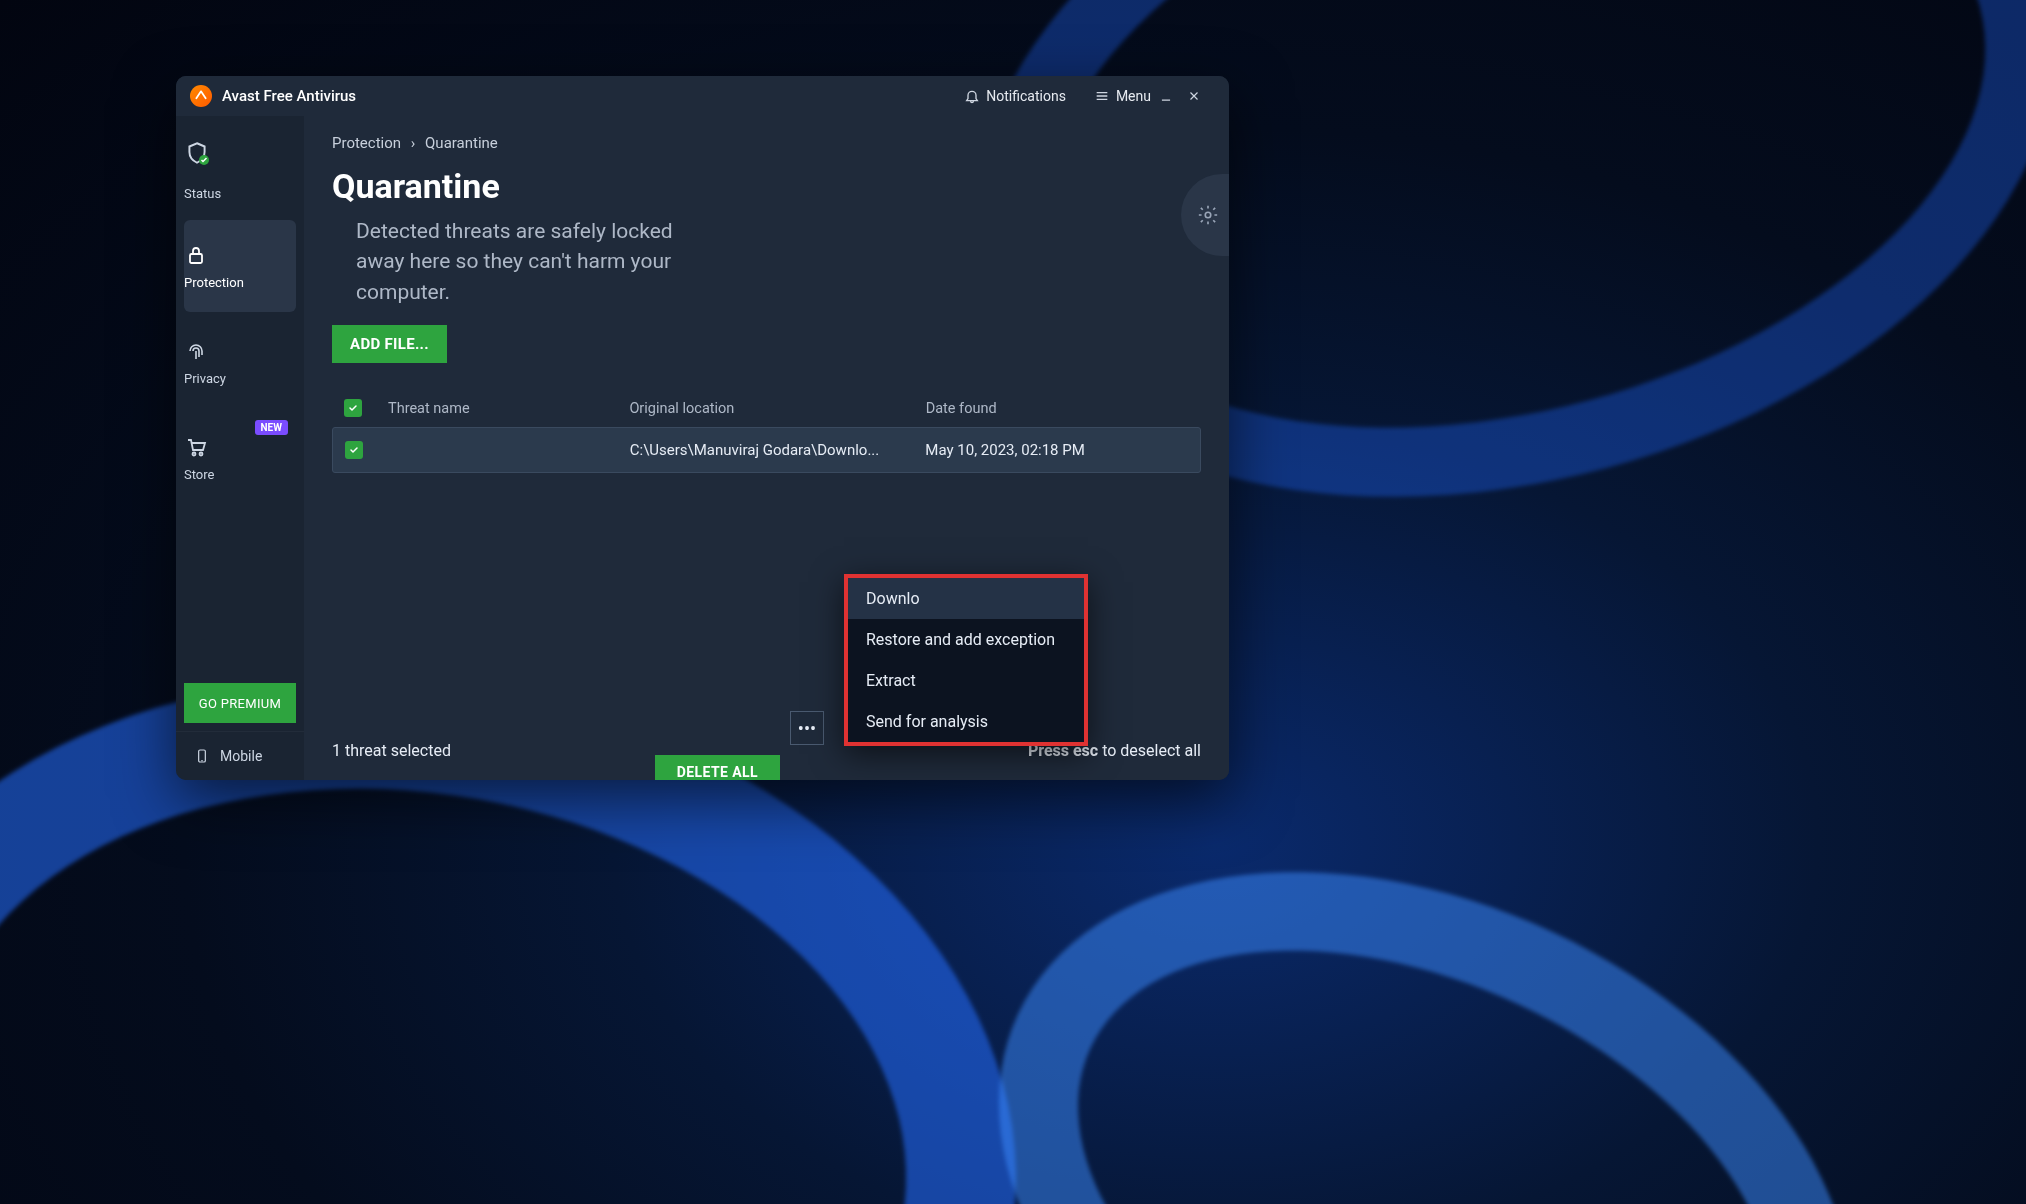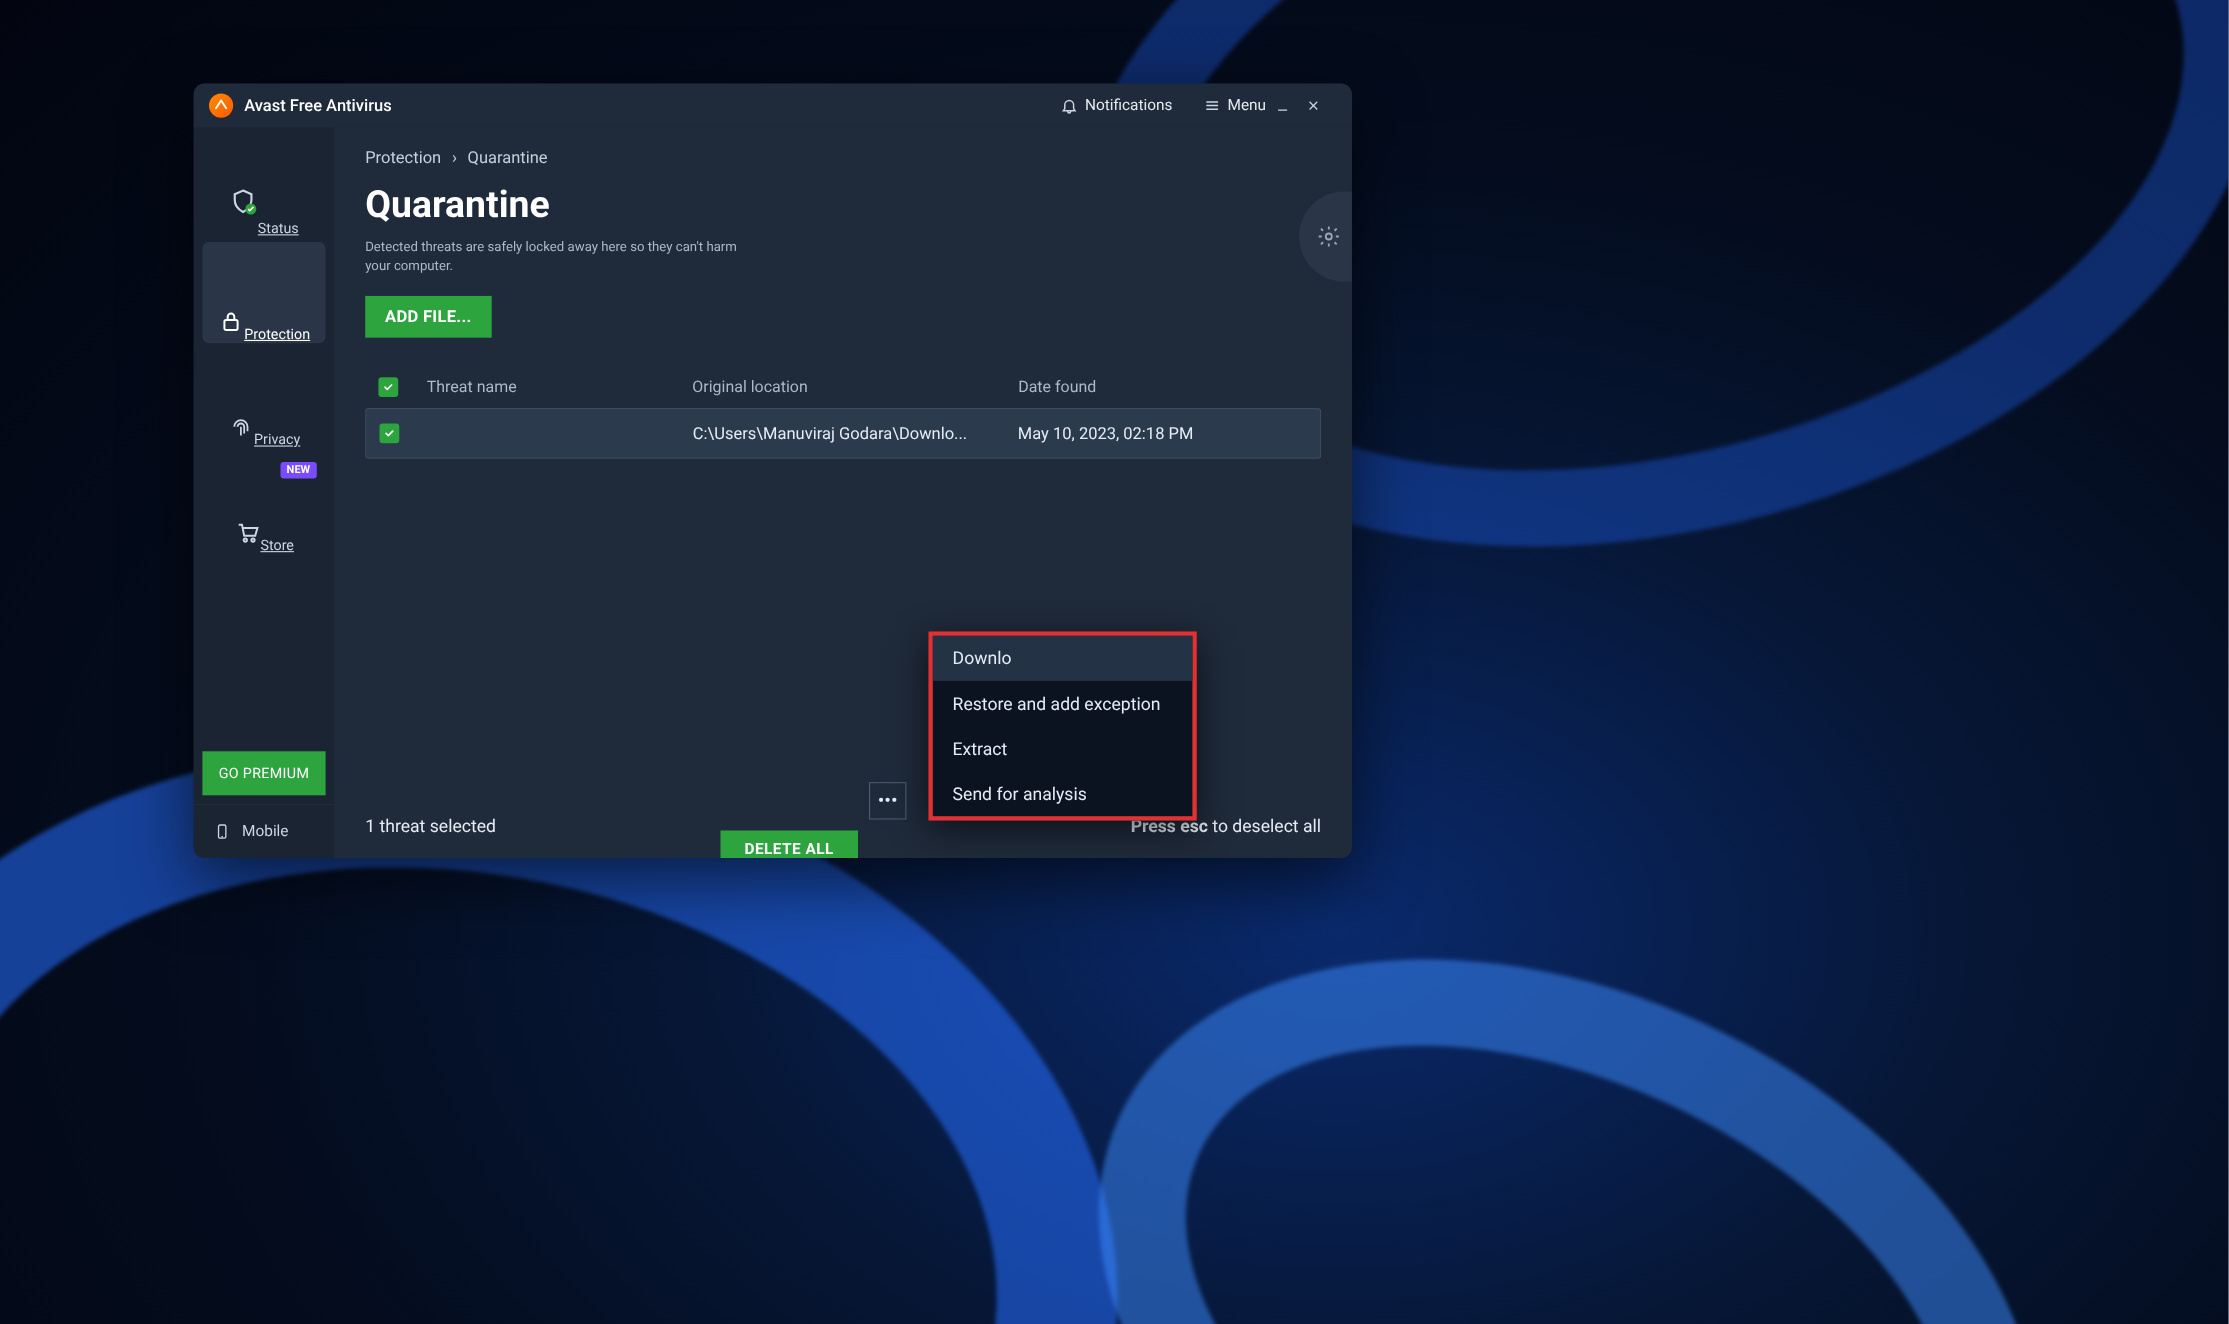--- a/index.html
+++ b/index.html
@@ -58,23 +58,23 @@
 
   
   .sidebar {
     width: 128px;
     background: #1a2432;
     display:flex; flex-direction:column; align-items:stretch;
     padding-top:6px;
     position:relative;
   }
   .side-item {
-    display:flex; flex-direction:row; align-items:flex-end; justify-content:center;
+    display:flex; flex-direction:column; align-items:flex-start; justify-content:center;
     height: 92px; color:#cdd6e3; font-size:13px; cursor:pointer; position:relative;
-    border-radius:6px; margin:2px 8px;text-decoration:underline;
+    border-radius:6px; margin:2px 8px;
   }
   .side-item.active { background:#2a3648; color:#fff; }
   .side-item .icon { margin-bottom:8px; }
   .side-item .badge-new {
     position:absolute; top:8px; right:8px;
     background:#7a4cff; color:#fff; font-size:10px; font-weight:700;
     padding:2px 6px; border-radius:3px;
   }
   .sidebar .go-premium {
     margin:auto 8px 8px 8px;
@@ -85,21 +85,21 @@
   .sidebar .mobile-row {
     display:flex; align-items:center; gap:10px;
     color:#cdd6e3; font-size:14px; padding:14px 18px; cursor:pointer;
     border-top:1px solid rgba(255,255,255,0.04);
   }
 
   
   .main { flex:1; background:#1f2a3a; position:relative; padding:18px 28px 0 28px; color:#d6dde8; }
   .breadcrumb { font-size:15px; color:#c7cfdb; margin-bottom:14px; }
   .page-title { font-size:34px; font-weight:700; color:#fff; margin-bottom:10px; }
-  .page-desc { font-size:12px; color:#aeb8c7; max-width:360px; line-height:1.45; margin-bottom:18px; }
+  .page-desc { font-size:21px; color:#aeb8c7; max-width:360px; line-height:1.45; margin-bottom:18px;margin-left:24px; }
   .add-file-btn {
     background:#2ea43f; color:#fff; font-weight:700; font-size:15px;
     padding:10px 18px; border:none; cursor:pointer; letter-spacing:0.3px;
   }
 
   .table { margin-top:26px; }
   .thead, .trow {
     display:grid;
     grid-template-columns: 44px 1.1fr 1.35fr 1.2fr;
     align-items:center;

